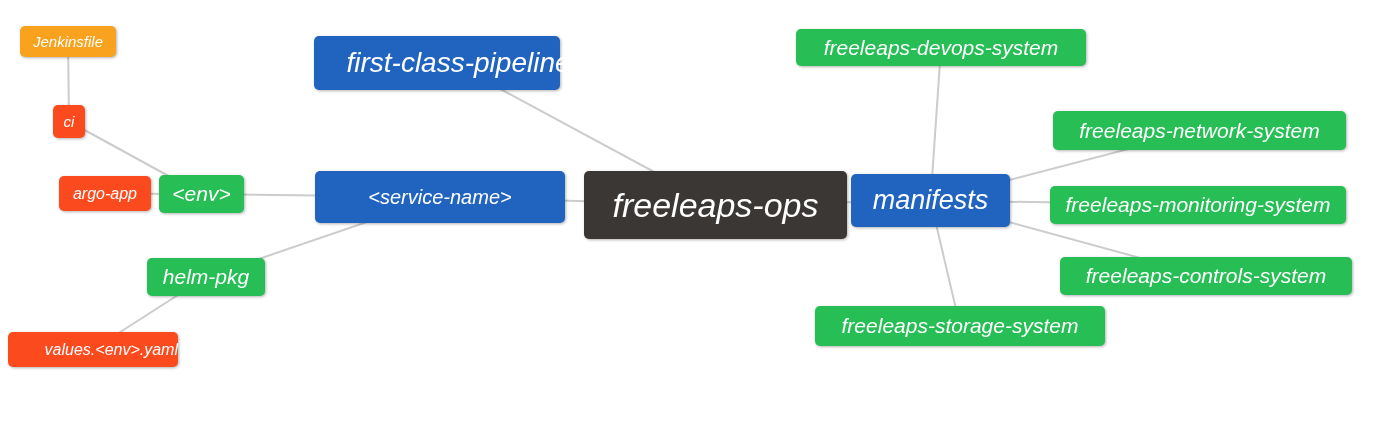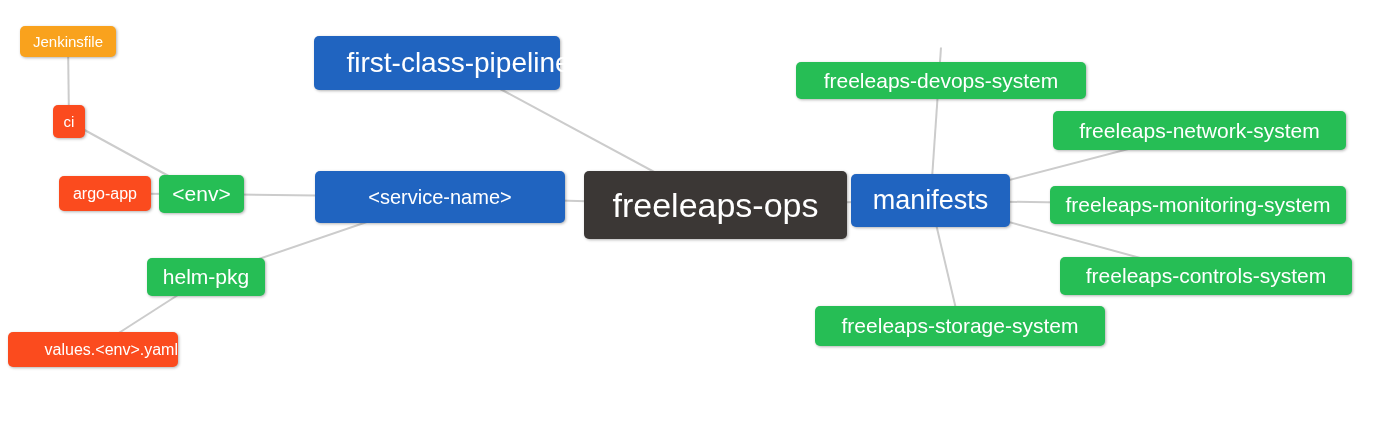--- a/index.html
+++ b/index.html
@@ -7,20 +7,21 @@
     padding: 0;
     background: #ffffff;
     font-family: "Liberation Sans", "DejaVu Sans", sans-serif;
   }
   #stage {
     position: relative;
     width: 1390px;
     height: 421px;
     background: #ffffff;
     overflow: hidden;
+    font-style: italic;
   }
   #edge-layer {
     position: absolute;
     left: 0; top: 0;
     width: 1390px;
     height: 421px;
     z-index: 1;
   }
   .node {
     position: absolute;
@@ -81,21 +82,21 @@
     </div>
     <div class="node" style="left: 315px; top: 171px; width: 250px; height: 52px; font-size: 20px; background: rgb(32, 100, 192); color: rgb(255, 255, 255);">
       <span>&lt;service-name&gt;</span>
     </div>
     <div class="node" style="left: 584px; top: 171px; width: 263px; height: 68px; font-size: 34px; background: rgb(59, 55, 53); color: rgb(255, 255, 255);">
       <span>freeleaps-ops</span>
     </div>
     <div class="node" style="left: 851px; top: 174px; width: 159px; height: 53px; font-size: 27px; background: rgb(32, 100, 192); color: rgb(255, 255, 255);">
       <span>manifests</span>
     </div>
-    <div class="node" style="left: 796px; top: 29px; width: 290px; height: 37px; font-size: 21px; background: rgb(38, 190, 85); color: rgb(255, 255, 255); margin-top: 33px;">
+    <div class="node" style="left: 796px; top: 29px; width: 290px; height: 37px; font-size: 21px; background: rgb(38, 190, 85); color: rgb(255, 255, 255);">
       <span>freeleaps-devops-system</span>
     </div>
     <div class="node" style="left: 1053px; top: 111px; width: 293px; height: 39px; font-size: 21px; background: rgb(38, 190, 85); color: rgb(255, 255, 255);">
       <span>freeleaps-network-system</span>
     </div>
     <div class="node" style="left: 1050px; top: 186px; width: 296px; height: 38px; font-size: 21px; background: rgb(38, 190, 85); color: rgb(255, 255, 255);">
       <span>freeleaps-monitoring-system</span>
     </div>
     <div class="node" style="left: 1060px; top: 257px; width: 292px; height: 38px; font-size: 21px; background: rgb(38, 190, 85); color: rgb(255, 255, 255);">
       <span>freeleaps-controls-system</span>

